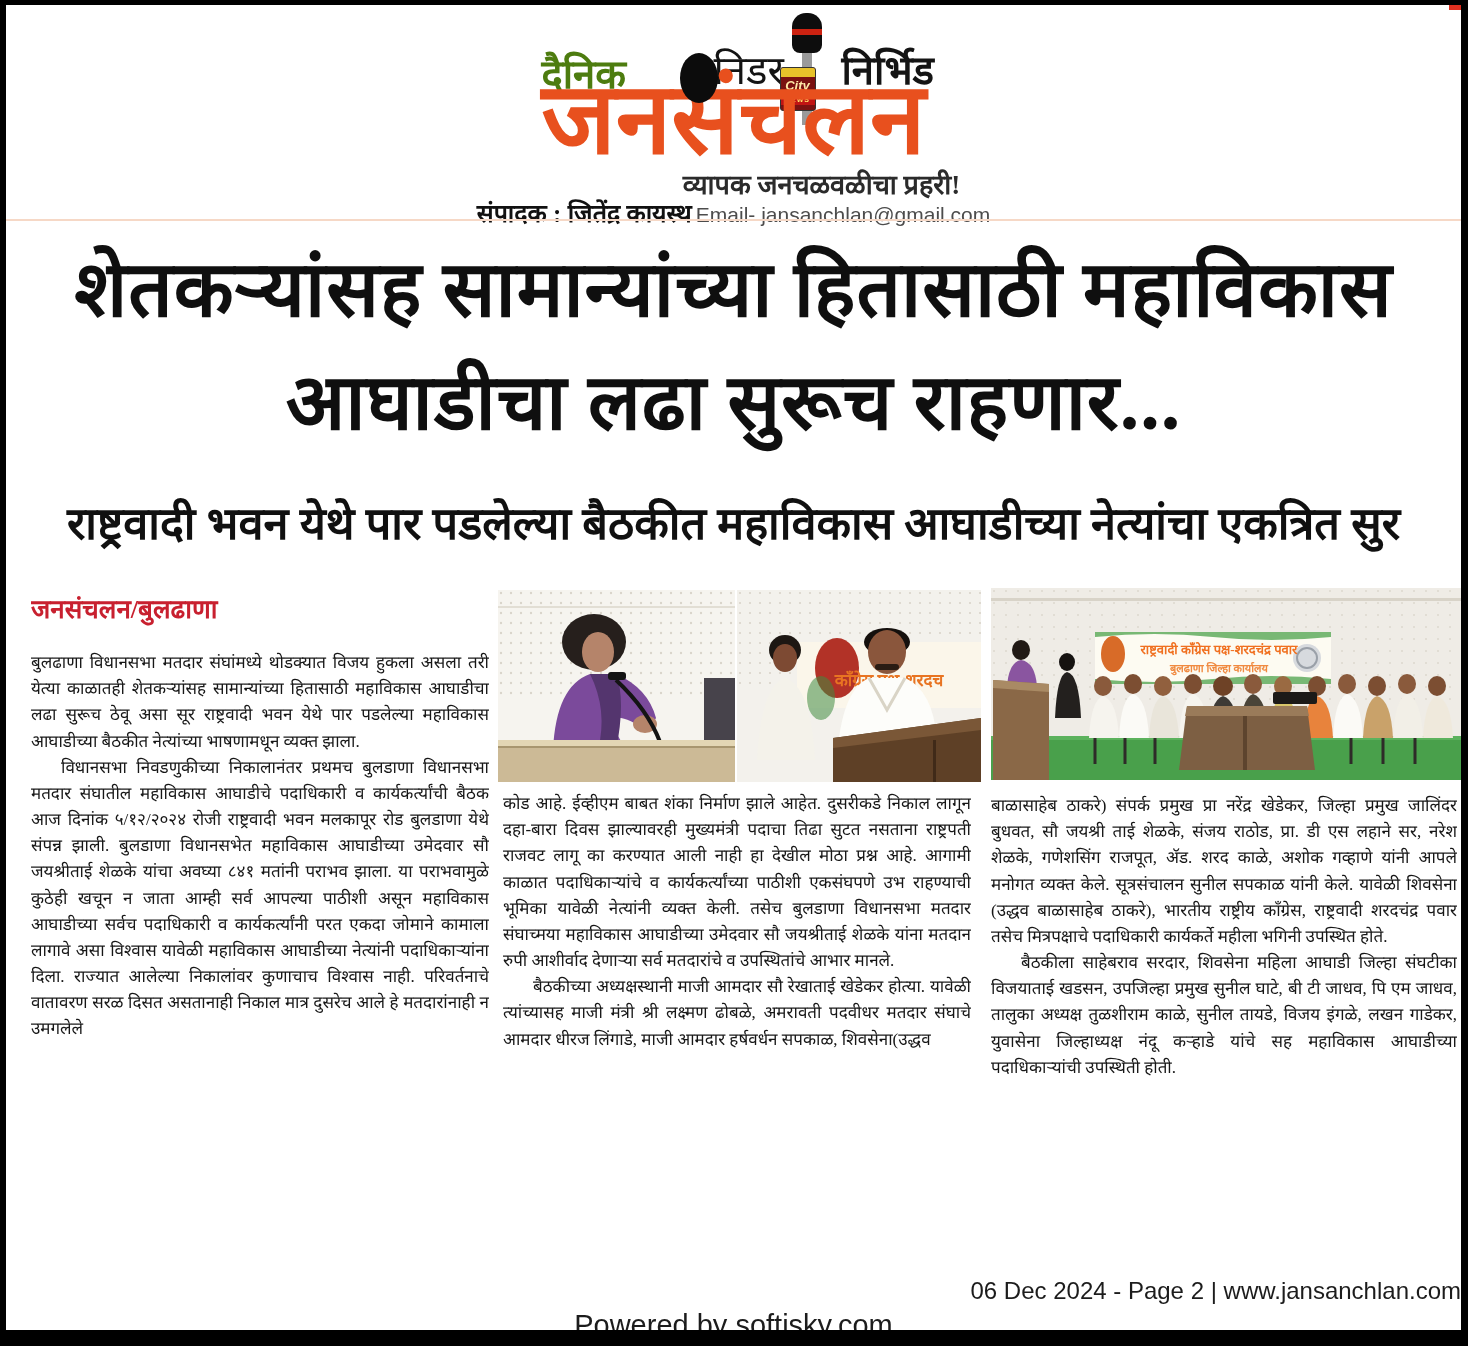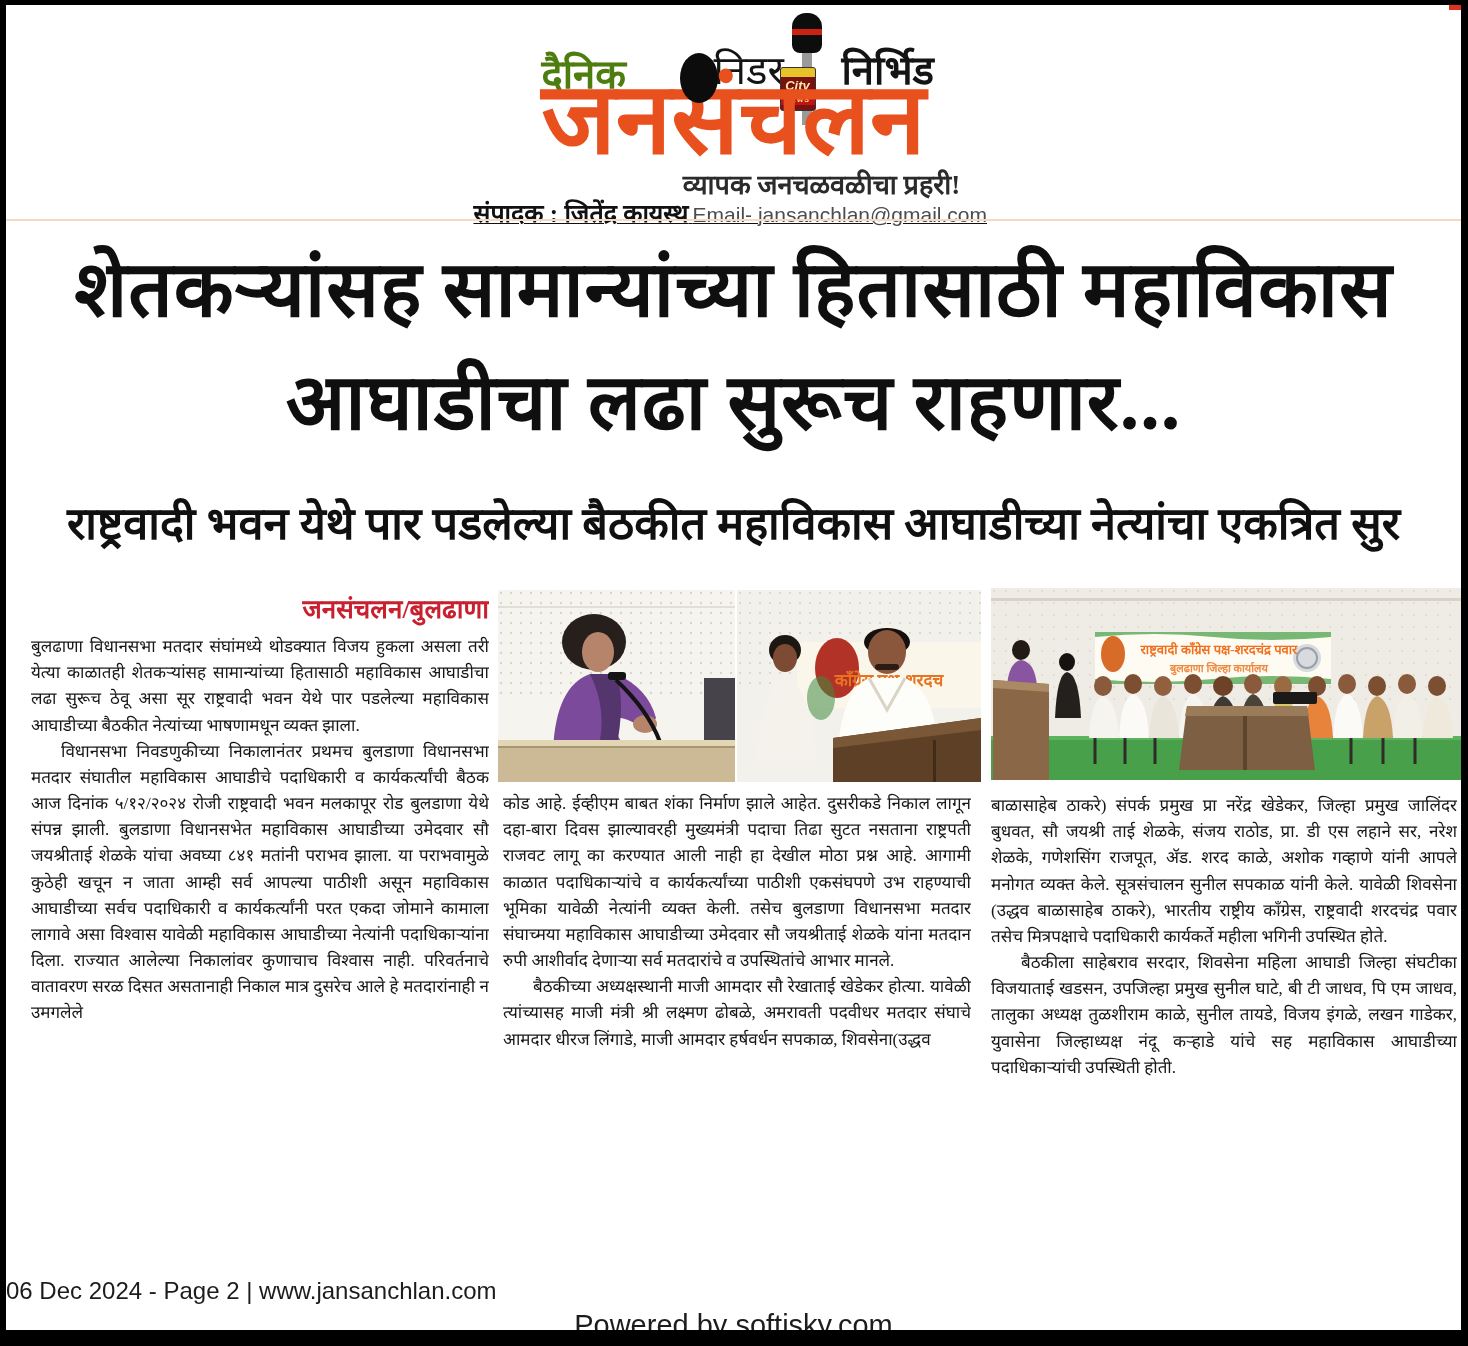--- a/index.html
+++ b/index.html
@@ -23,47 +23,47 @@
   .mic .band { position:absolute; left:12px; top:16px; width:30px; height:6px; background:#cc2211; }
   .mic .stem { position:absolute; left:22px; top:40px; width:10px; height:72px; background:#9a9a9a; }
   .mic .badge { position:absolute; left:0px; top:54px; width:34px; height:42px; background:#7a1111; border:1px solid #333; border-radius:3px; overflow:hidden; }
   .mic .badge .top { height:9px; background:#e8c22a; }
   .mic .badge .city { font-family:"Liberation Sans", sans-serif; font-style:italic; font-weight:bold; color:#ffe9a8; font-size:13px; text-align:center; line-height:17px; }
   .mic .badge .news { height:11px; background:#c01414; color:#ffe36b; font-family:"Liberation Sans", sans-serif; font-size:7px; font-weight:bold; text-align:center; line-height:11px; letter-spacing:1px; }
   .logo { position:absolute; left:50%; transform:translateX(-50%); top:52px; width:480px; text-align:center;
           font-size:100px; font-weight:bold; color:#e8501e; line-height:1.1; white-space:nowrap; }
   .logo-dot { position:absolute; left:176px; top:40px; width:38px; height:50px; background:#0c0c0c; border-radius:50%; }
   .tagline { position:absolute; left:158px; top:152px; width:320px; text-align:center; font-size:27px; font-weight:bold; color:#2b2b2b; }
-  .editor-row { position:absolute; left:-30px; top:182px; width:520px; text-align:left; white-space:nowrap;text-decoration:underline; }
+  .editor-row { position:absolute; left:-30px; top:182px; width:520px; text-align:center; white-space:nowrap; }
   .editor-name { font-size:25px; font-weight:bold; color:#111; }
   .editor-email { font-size:21px; color:#4c4c4c; font-family:"Liberation Sans", sans-serif; }
   .mh-sep { left:0; right:0; top:214px; height:2px; background:#f6d8c6; }
   .corner-red { top:0; right:0; width:12px; height:5px; background:#e03020; }
 
   
   .headline { left:0; right:0; top:228px; text-align:center; font-weight:bold; color:#0f0f0f;
               font-size:78px; line-height:1.45; font-family:"Liberation Serif", serif; letter-spacing:1px; }
   .subheadline { left:0; right:0; top:486px; text-align:center; font-weight:bold; color:#101010; font-size:45px; }
 
   
-  .byline { text-align:right; font-size:26px; font-weight:bold; color:#c8202f; margin:0 0 8px 0; }
+  .byline { text-align:left; font-size:26px; font-weight:bold; color:#c8202f; margin:0 0 24px 0; }
   .body-text { font-size:17px; line-height:1.54; text-align:justify; color:#161616; margin:0; }
   .indent { text-indent:30px; }
   .col1 { left:25px;  top:585px; width:458px; height:680px; overflow:hidden; }
   .col2 { left:497px; top:786px; width:468px; height:470px; overflow:hidden; }
   .col3 { left:985px; top:788px; width:466px; height:480px; overflow:hidden; }
 
   
   .photo { overflow:hidden; background:#f3f1ec; }
   .ph1 { left:492px; top:585px; width:237px; height:192px; }
   .ph2 { left:731px; top:585px; width:244px; height:192px; }
   .ph3 { left:985px; top:583px; width:470px; height:192px; }
 
   
-  .footer1 { left:0; right:0; top:1272px; text-align:left; font-size:24px; color:#1c1c1c; font-family:"Liberation Sans", sans-serif; }
+  .footer1 { left:0; right:0; top:1272px; text-align:right; font-size:24px; color:#1c1c1c; font-family:"Liberation Sans", sans-serif; }
   .footer2 { left:0; right:0; top:1304px; text-align:center; font-size:29px; color:#1c1c1c; font-family:"Liberation Sans", sans-serif; }
   .bottom-bar { left:0; right:0; bottom:0; height:16px; background:#000; }
 </style>
 </head>
 <body>
 
 <div class="page">
 
   <div class="abs masthead">
     <div class="mh-center">

